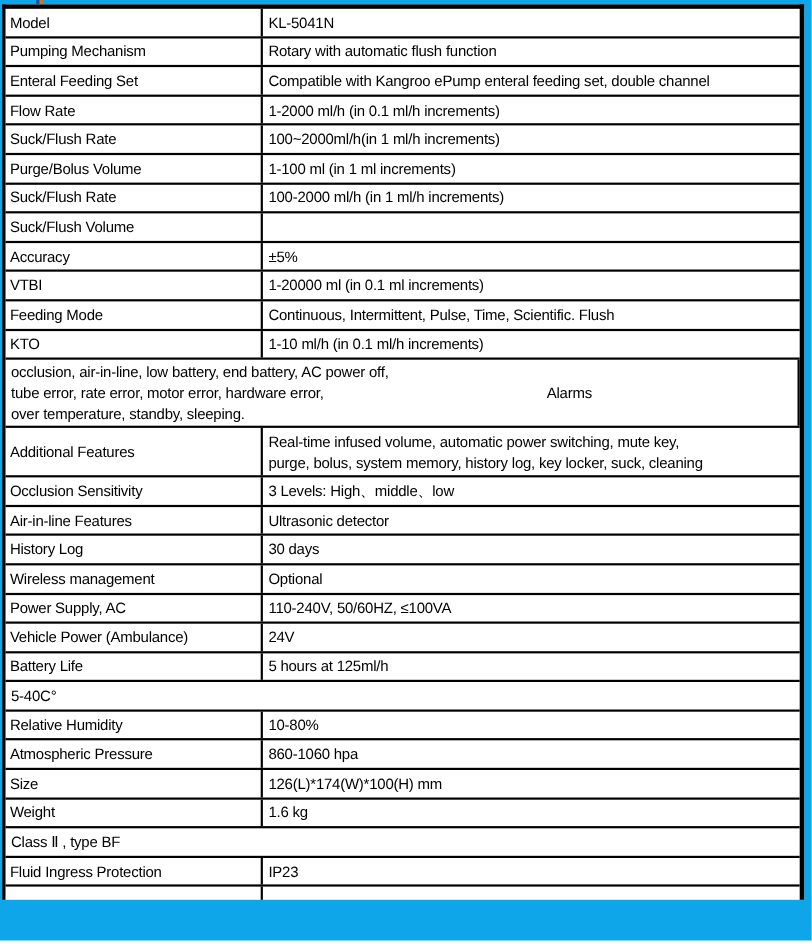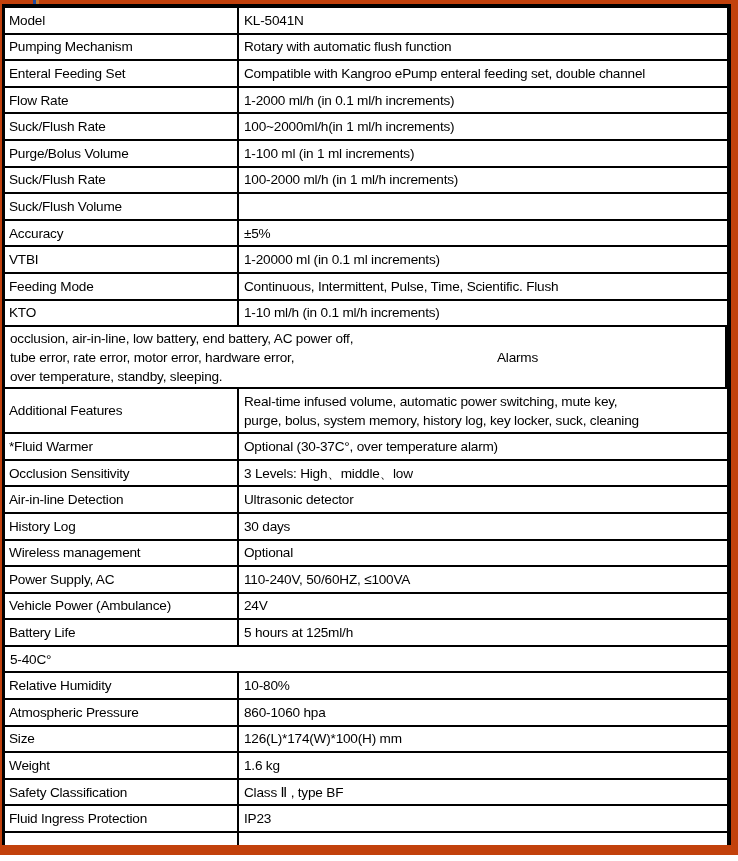--- a/index.html
+++ b/index.html
@@ -3,21 +3,21 @@
 <meta charset="utf-8">
 <style>
   * { margin: 0; padding: 0; box-sizing: border-box; }
   html, body {
     width: 738px; height: 861px;
     overflow: hidden;
     background: #ffffff;
     font-family: "Liberation Sans", sans-serif;
     color: #000000;
   }
-  .page { position: relative; width: 738px; height: 855px; background: #c2410c; }
+  .page { position: relative; width: 738px; height: 855px; background: #0ea5e9; }
 
   
   .top-fragment { position: absolute; top: 0; left: 33px; height: 4px; display: flex; }
   .frag { display: block; height: 4px; }
   .frag.blue   { width: 3px; background: #1f4ba0; }
   .frag.orange { width: 3px; background: #c8792b; }
 
   
   .spec-table {
     position: absolute;
@@ -159,36 +159,30 @@
   </div>
 
   <div class="spec-row l2">
     <div class="cell label-cell">Additional Features</div>
     <div class="cell value-cell">
           <div class="line">Real-time infused volume, automatic power switching, mute key,</div>
           <div class="line">purge, bolus, system memory, history log, key locker, suck, cleaning</div>
         </div>
   </div>
 
-  <div class="spec-row">
-    <div class="cell label-cell">*Fluid Warmer</div>
-    <div class="cell value-cell">
-          <div class="line">Optional (30-37C°, over temperature alarm)</div>
-        </div>
-  </div>
 
   <div class="spec-row">
     <div class="cell label-cell">Occlusion Sensitivity</div>
     <div class="cell value-cell">
           <div class="line">3 Levels: High、middle、low</div>
         </div>
   </div>
 
   <div class="spec-row">
-    <div class="cell label-cell">Air-in-line Detection</div>
+    <div class="cell label-cell">Air-in-line Features</div>
     <div class="cell value-cell">
           <div class="line">Ultrasonic detector</div>
         </div>
   </div>
 
   <div class="spec-row">
     <div class="cell label-cell">History Log</div>
     <div class="cell value-cell">
           <div class="line">30 days</div>
         </div>
@@ -251,21 +245,20 @@
   </div>
 
   <div class="spec-row">
     <div class="cell label-cell">Weight</div>
     <div class="cell value-cell">
           <div class="line">1.6 kg</div>
         </div>
   </div>
 
   <div class="spec-row">
-    <div class="cell label-cell">Safety Classification</div>
     <div class="cell value-cell">
           <div class="line">Class Ⅱ , type BF</div>
         </div>
   </div>
 
   <div class="spec-row">
     <div class="cell label-cell">Fluid Ingress Protection</div>
     <div class="cell value-cell">
           <div class="line">IP23</div>
         </div>

